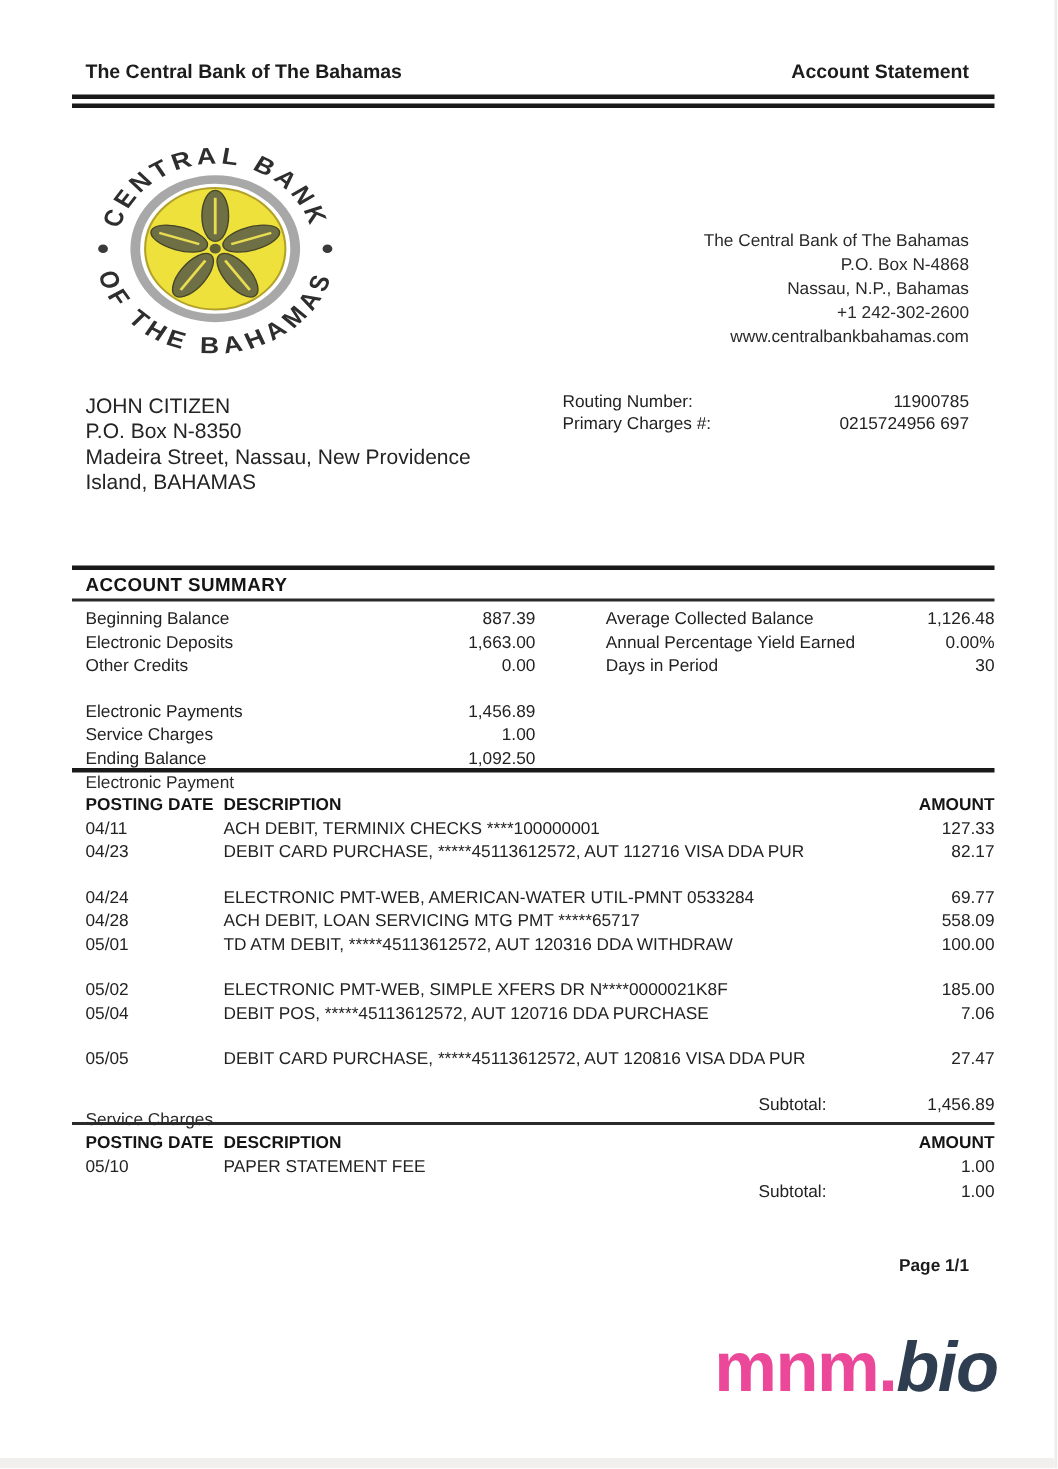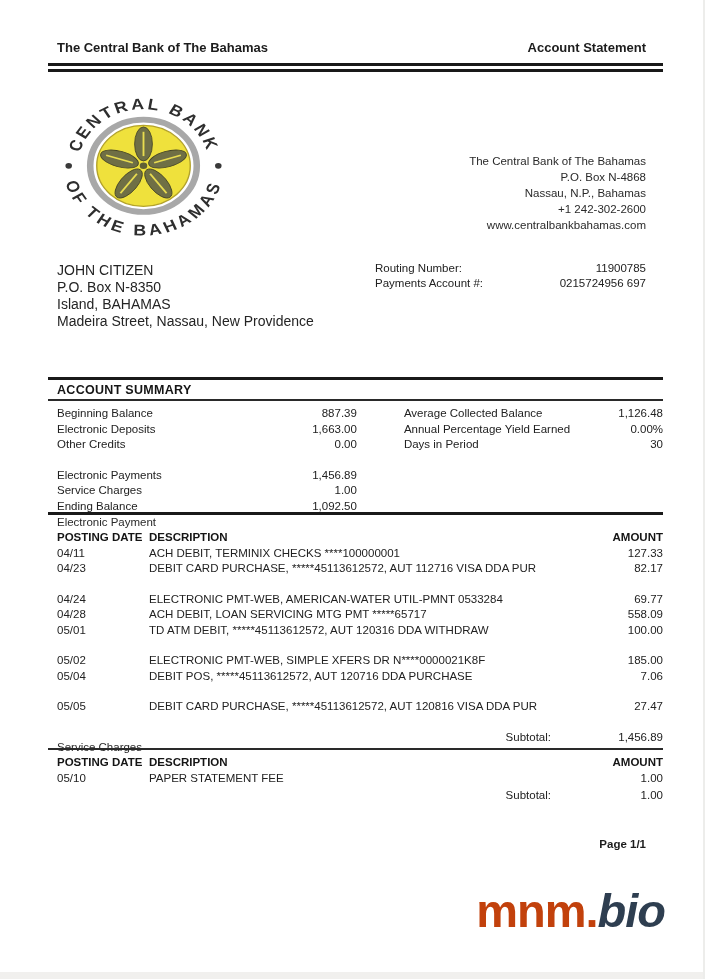--- a/index.html
+++ b/index.html
@@ -49,21 +49,21 @@
   .c-desc { flex:1; }
   .c-amt  { width:95px; flex:none; text-align:right; }
   .subtotal-row { display:flex; justify-content:flex-end; font-size:11.5px; line-height:15.5px; margin-top:15px; }
   .subtotal-row .amt { width:112px; text-align:right; }
   .rule-after { border-bottom:2px solid #2a2a2a; margin-top:3px; }
   .sec-ep .trow.gap-15 { margin-top:15px; }
 
   
   .page-num { position:absolute; top:838px; right:57px; font-size:11.5px; font-weight:bold; color:#1c1c1c; }
   .brand { position:absolute; top:883px; right:38px; font-size:47px; font-weight:bold; letter-spacing:-1px; }
-  .brand .b1 { color:#c2410c; }
+  .brand .b1 { color:#ec4899; }
   .brand .b2 { color:#2e3e50; font-style:italic; }
 </style>
 </head>
 <body>
 
 <div class="page">
 
   <div class="hdr">
     <span>The Central Bank of The Bahamas</span>
     <span>Account Statement</span>
@@ -113,31 +113,31 @@
     <div>The Central Bank of The Bahamas</div>
     <div>P.O. Box N-4868</div>
     <div>Nassau, N.P., Bahamas</div>
     <div>+1 242-302-2600</div>
     <div>www.centralbankbahamas.com</div>
   </div>
 
   <div class="customer">
     <div>JOHN CITIZEN</div>
     <div>P.O. Box N-8350</div>
+    <div>Madeira Street, Nassau, New Providence</div>
     <div>Island, BAHAMAS</div>
-    <div>Madeira Street, Nassau, New Providence</div>
   </div>
 
   <div class="stmt-info">
     <div class="row">
       <span>Routing Number:</span>
       <span class="val">11900785</span>
     </div>
     <div class="row">
-      <span>Payments Account #:</span>
+      <span>Primary Charges #:</span>
       <span class="val">0215724956 697</span>
     </div>
   </div>
 
   <div class="summary">
     <div class="summary-title">ACCOUNT SUMMARY</div>
     <div class="summary-divider"></div>
     <div class="summary-cols">
       <div class="sum-col-left">
         <div class="sum-row">

